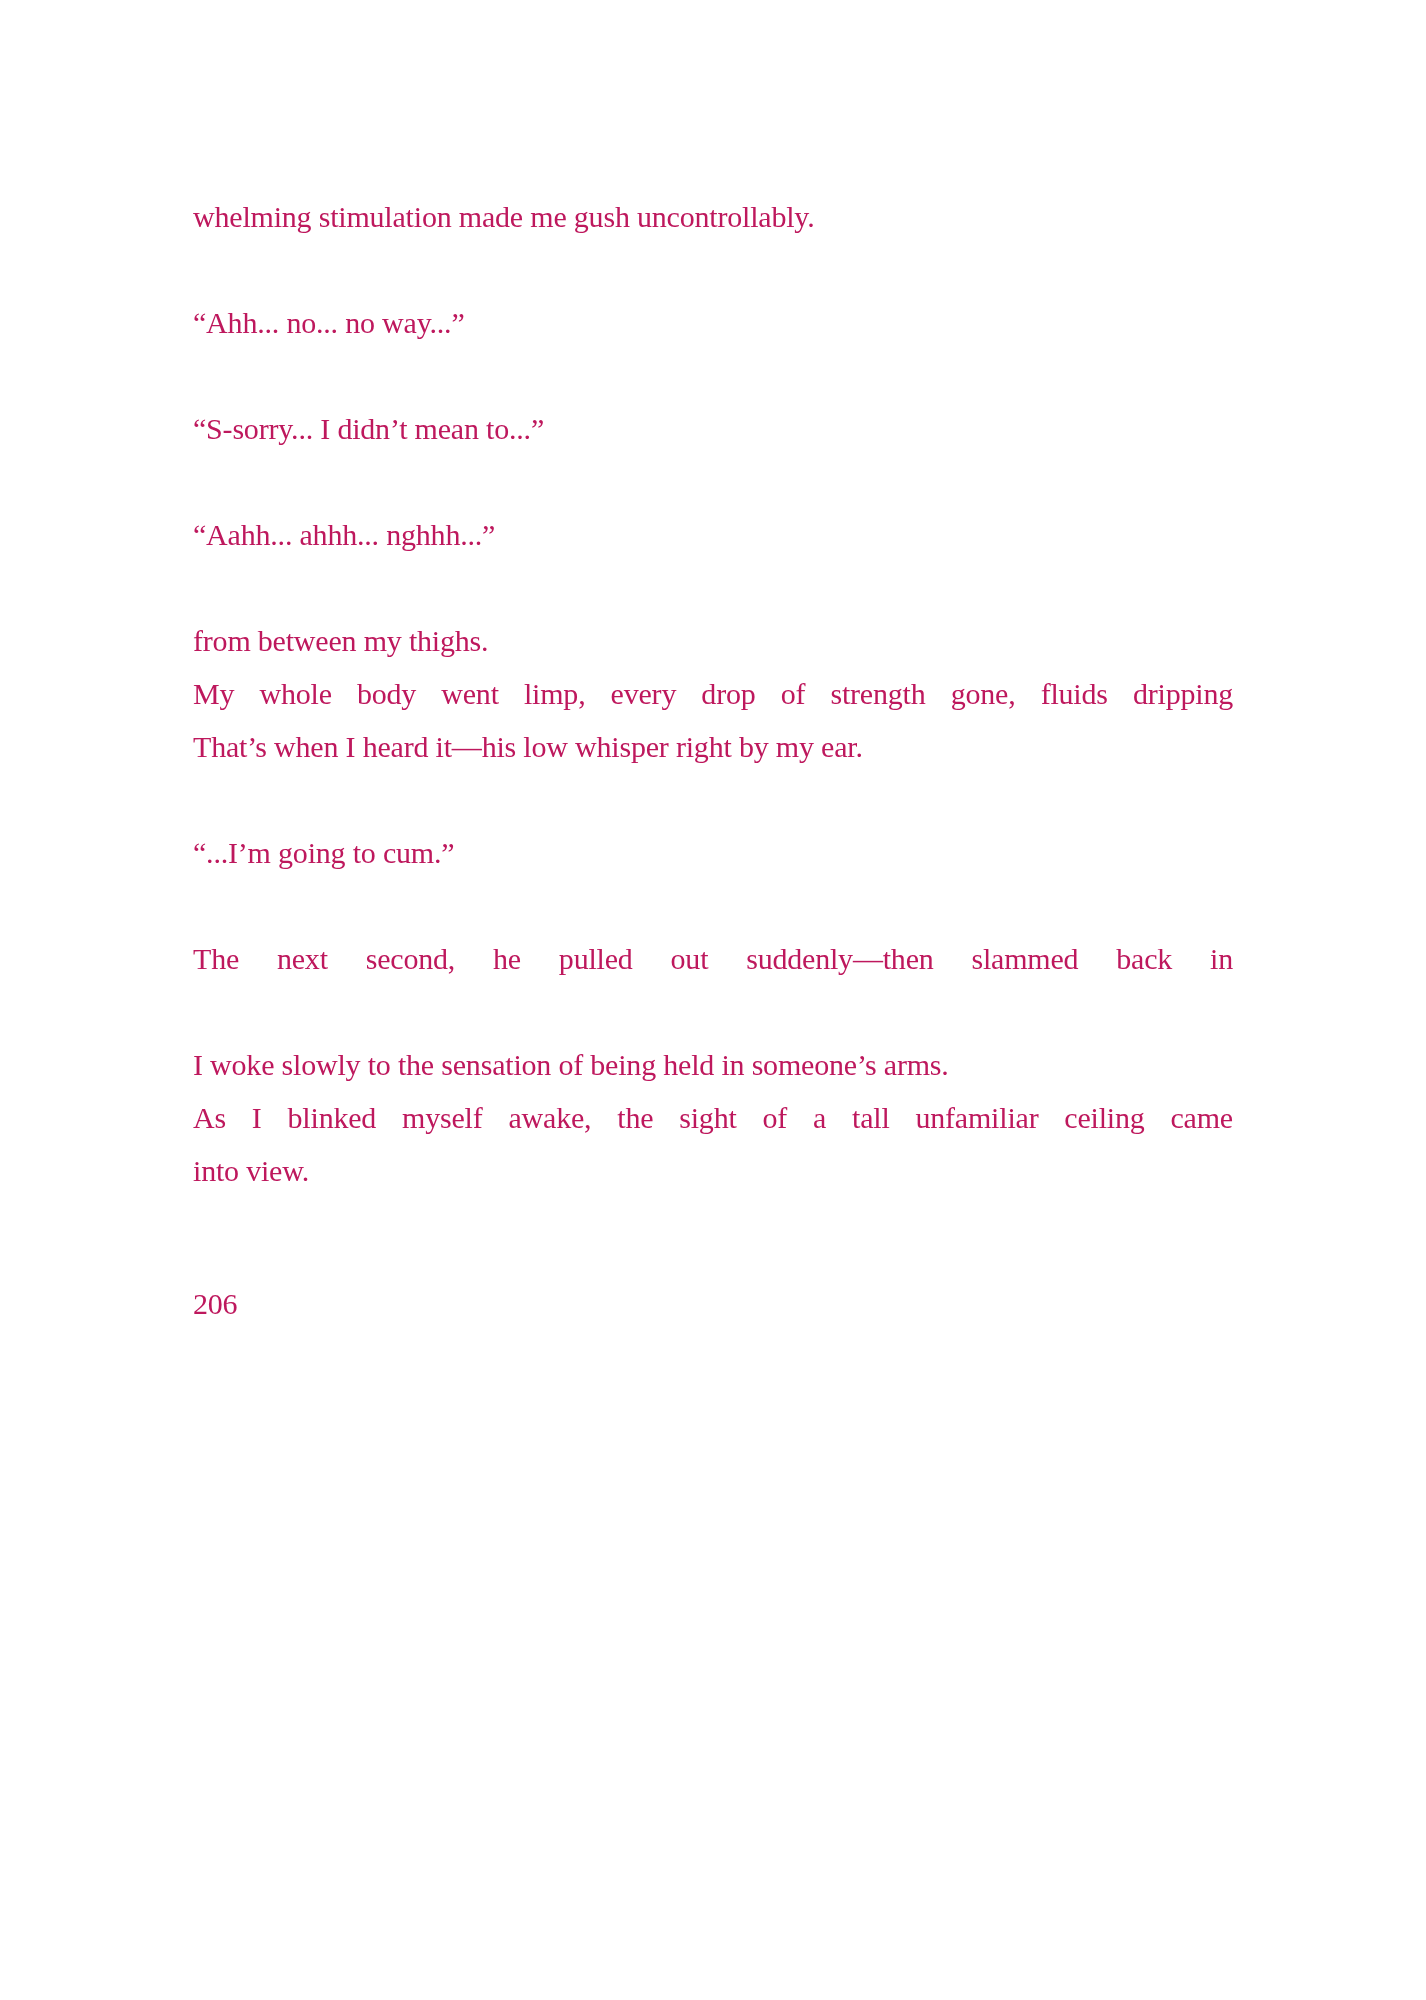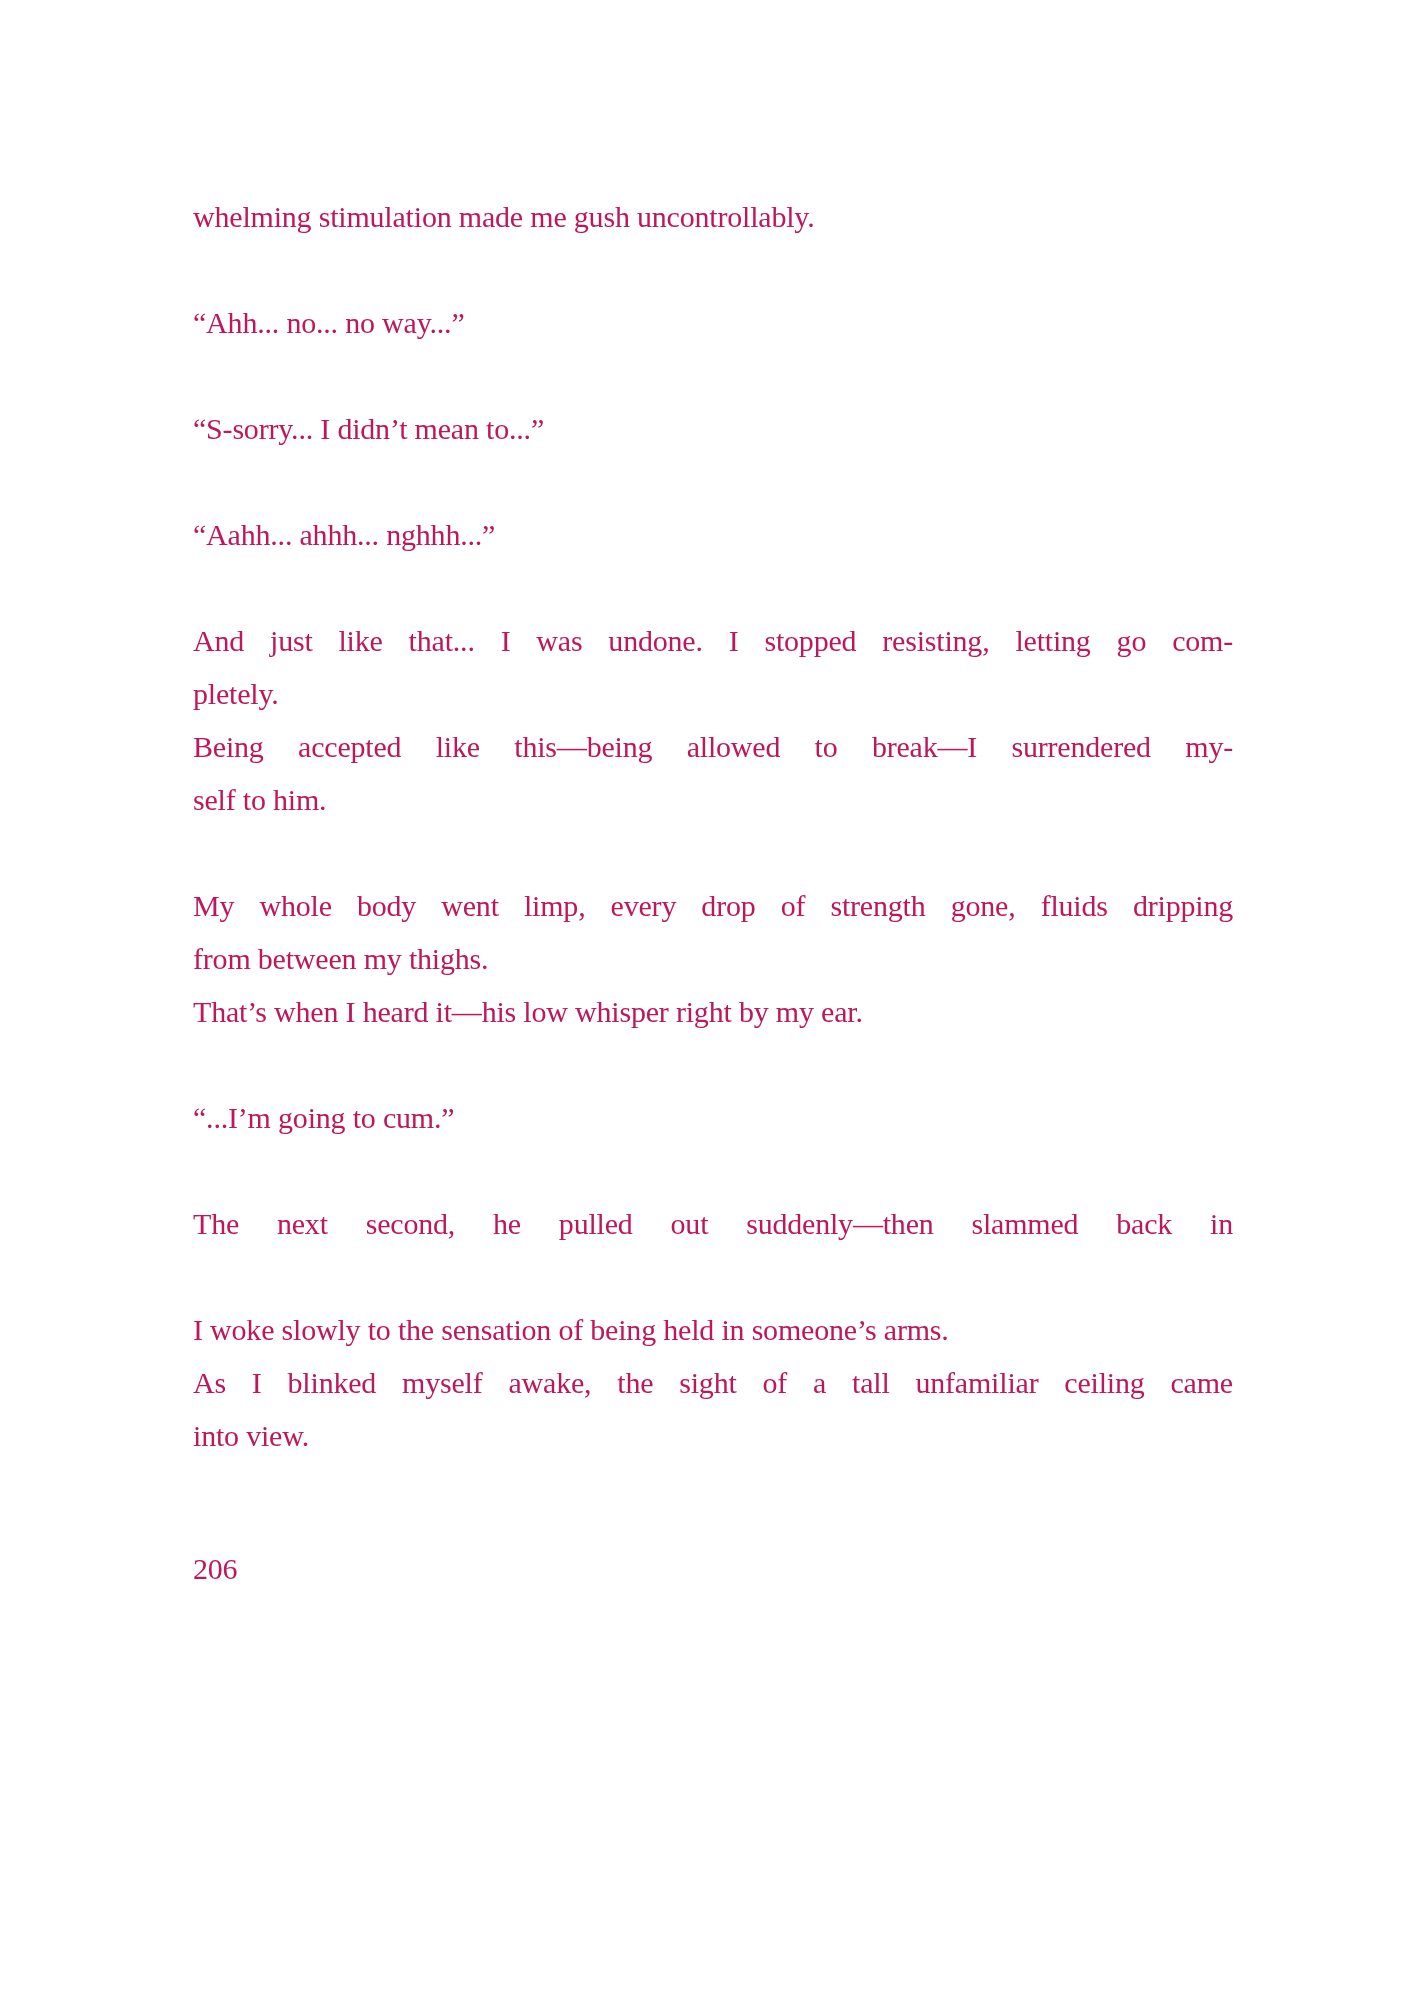--- a/index.html
+++ b/index.html
@@ -53,30 +53,24 @@
 
   <div class="para">
     <div class="line">“S-sorry... I didn’t mean to...”</div>
   </div>
 
 
   <div class="para">
     <div class="line">“Aahh... ahhh... nghhh...”</div>
   </div>
 
-  <div class="para">
-    <div class="line stretch">And just like that... I was undone. I stopped resisting, letting go com-</div>
-    <div class="line">pletely.</div>
-    <div class="line stretch">Being accepted like this—being allowed to break—I surrendered my-</div>
-    <div class="line">self to him.</div>
-  </div>
 
   <div class="para">
+    <div class="line">from between my thighs.</div>
     <div class="line stretch">My whole body went limp, every drop of strength gone, fluids dripping</div>
-    <div class="line">from between my thighs.</div>
     <div class="line">That’s when I heard it—his low whisper right by my ear.</div>
   </div>
 
   <div class="para">
     <div class="line">“...I’m going to cum.”</div>
   </div>
 
   <div class="para">
     <div class="line stretch">The next second, he pulled out suddenly—then slammed back in</div>
   </div>

